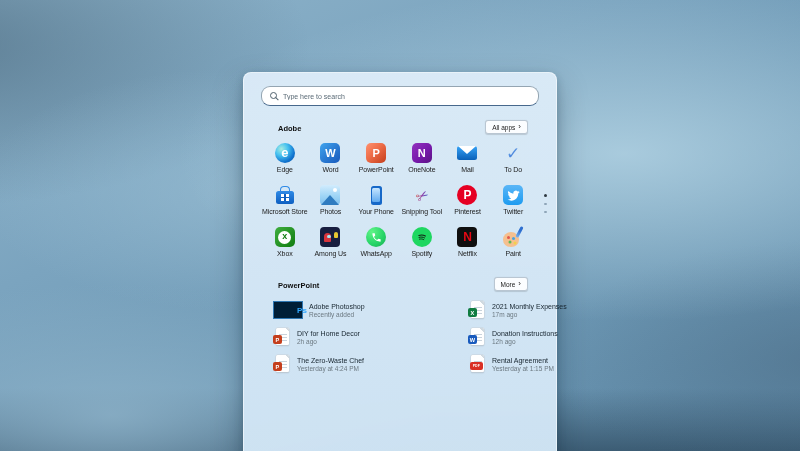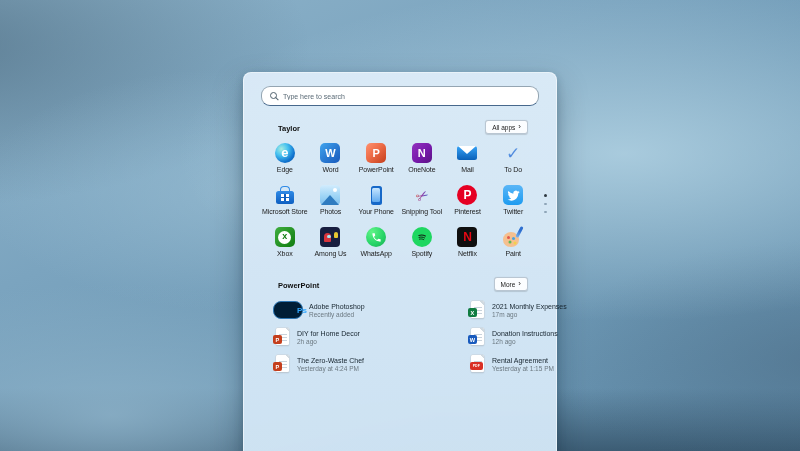--- a/index.html
+++ b/index.html
@@ -168,21 +168,21 @@
   .badge { position:absolute; left:0; top:9px; width:9px; height:9px; border-radius:2px;
     color:#fff; display:flex; align-items:center; justify-content:center; font-size:7px; font-weight:700; }
   .badge span { transform:scale(0.8); display:block; }
   .b-excel { background:#107c41; }
   .b-word  { background:#185abd; }
   .b-ppt   { background:#c43e1c; }
   .pdf-block { position:absolute; left:1.5px; top:9px; width:13px; height:8px; border-radius:2px;
     background:#d93025; color:#fff; font-weight:800; font-size:6px;
     display:flex; align-items:center; justify-content:center; }
   .pdf-block span { transform:scale(0.58); display:block; letter-spacing:0.2px; }
-  .ps-icon { width:18px; height:18px; margin:2px 0; border-radius:8px; background:#001e36;
+  .ps-icon { width:18px; height:18px; margin:2px 0; border-radius:0; background:#001e36;
     border:0.5px solid #2e77b3; color:#31a8ff; font-size:8px; font-weight:700;
     display:flex; align-items:center; justify-content:center; flex:none;padding-left:28px; }
 
   
   .user-bar { position:absolute; left:0; right:0; bottom:0; height:30px;
     border-radius:0 0 8px 8px; background:rgba(196,218,236,0.55);
     border-top:0.5px solid rgba(110,135,158,0.25);
     display:flex; align-items:center; padding:0 14px; }
   .user-chip { display:flex; align-items:center; gap:7px; margin-left:11px; cursor:pointer; }
   .avatar { width:17px; height:17px; border-radius:50%; overflow:hidden; position:relative; background:#35281f; flex:none; }
@@ -201,21 +201,21 @@
 <body>
 
 <div class="wallpaper">
   <div class="start-menu">
 
     <div class="search-box">
       <span class="mag"></span>
       <input class="search-input" type="text" placeholder="Type here to search" style="">
     </div>
 
-    <div class="sec-head head-pinned">Taylor</div>
+    <div class="sec-head head-pinned">Adobe</div>
     <button class="pill pill-allapps">
       <span>All apps</span>
       <span class="chev">›</span>
     </button>
 
     <div class="apps-grid">
       <div class="tile">
         <div class="ic ic-edge">
             <span class="g">e</span>
           </div>

